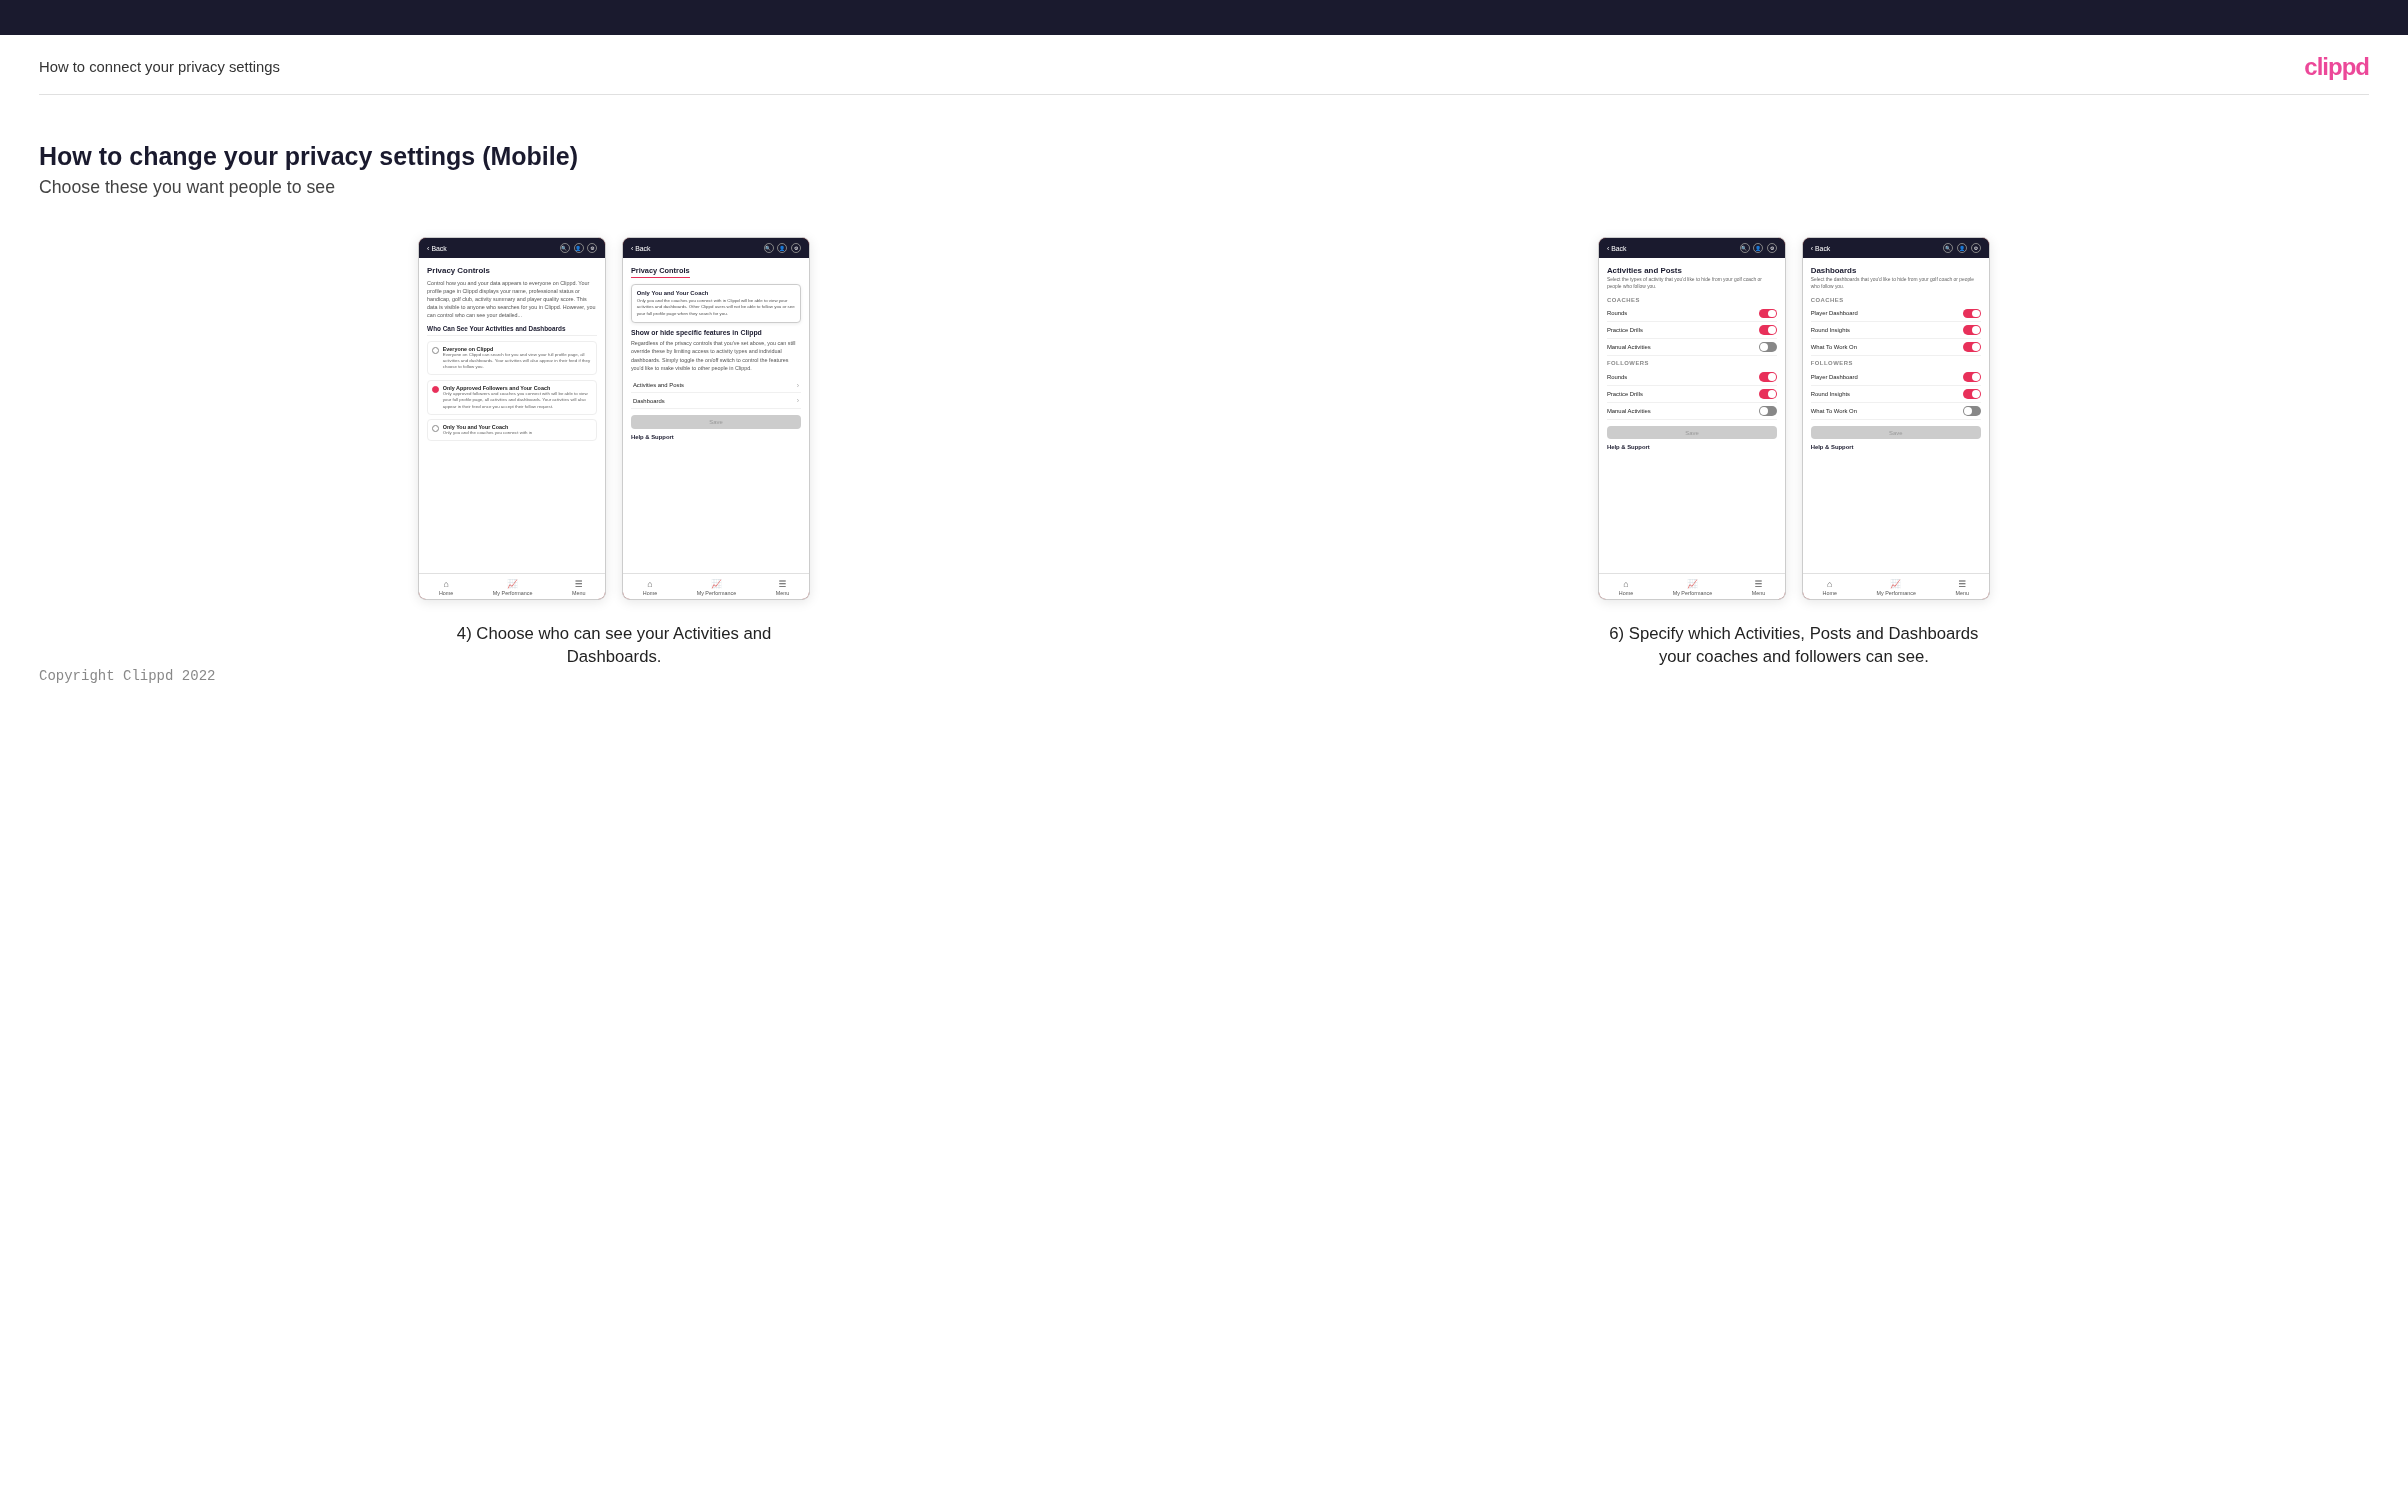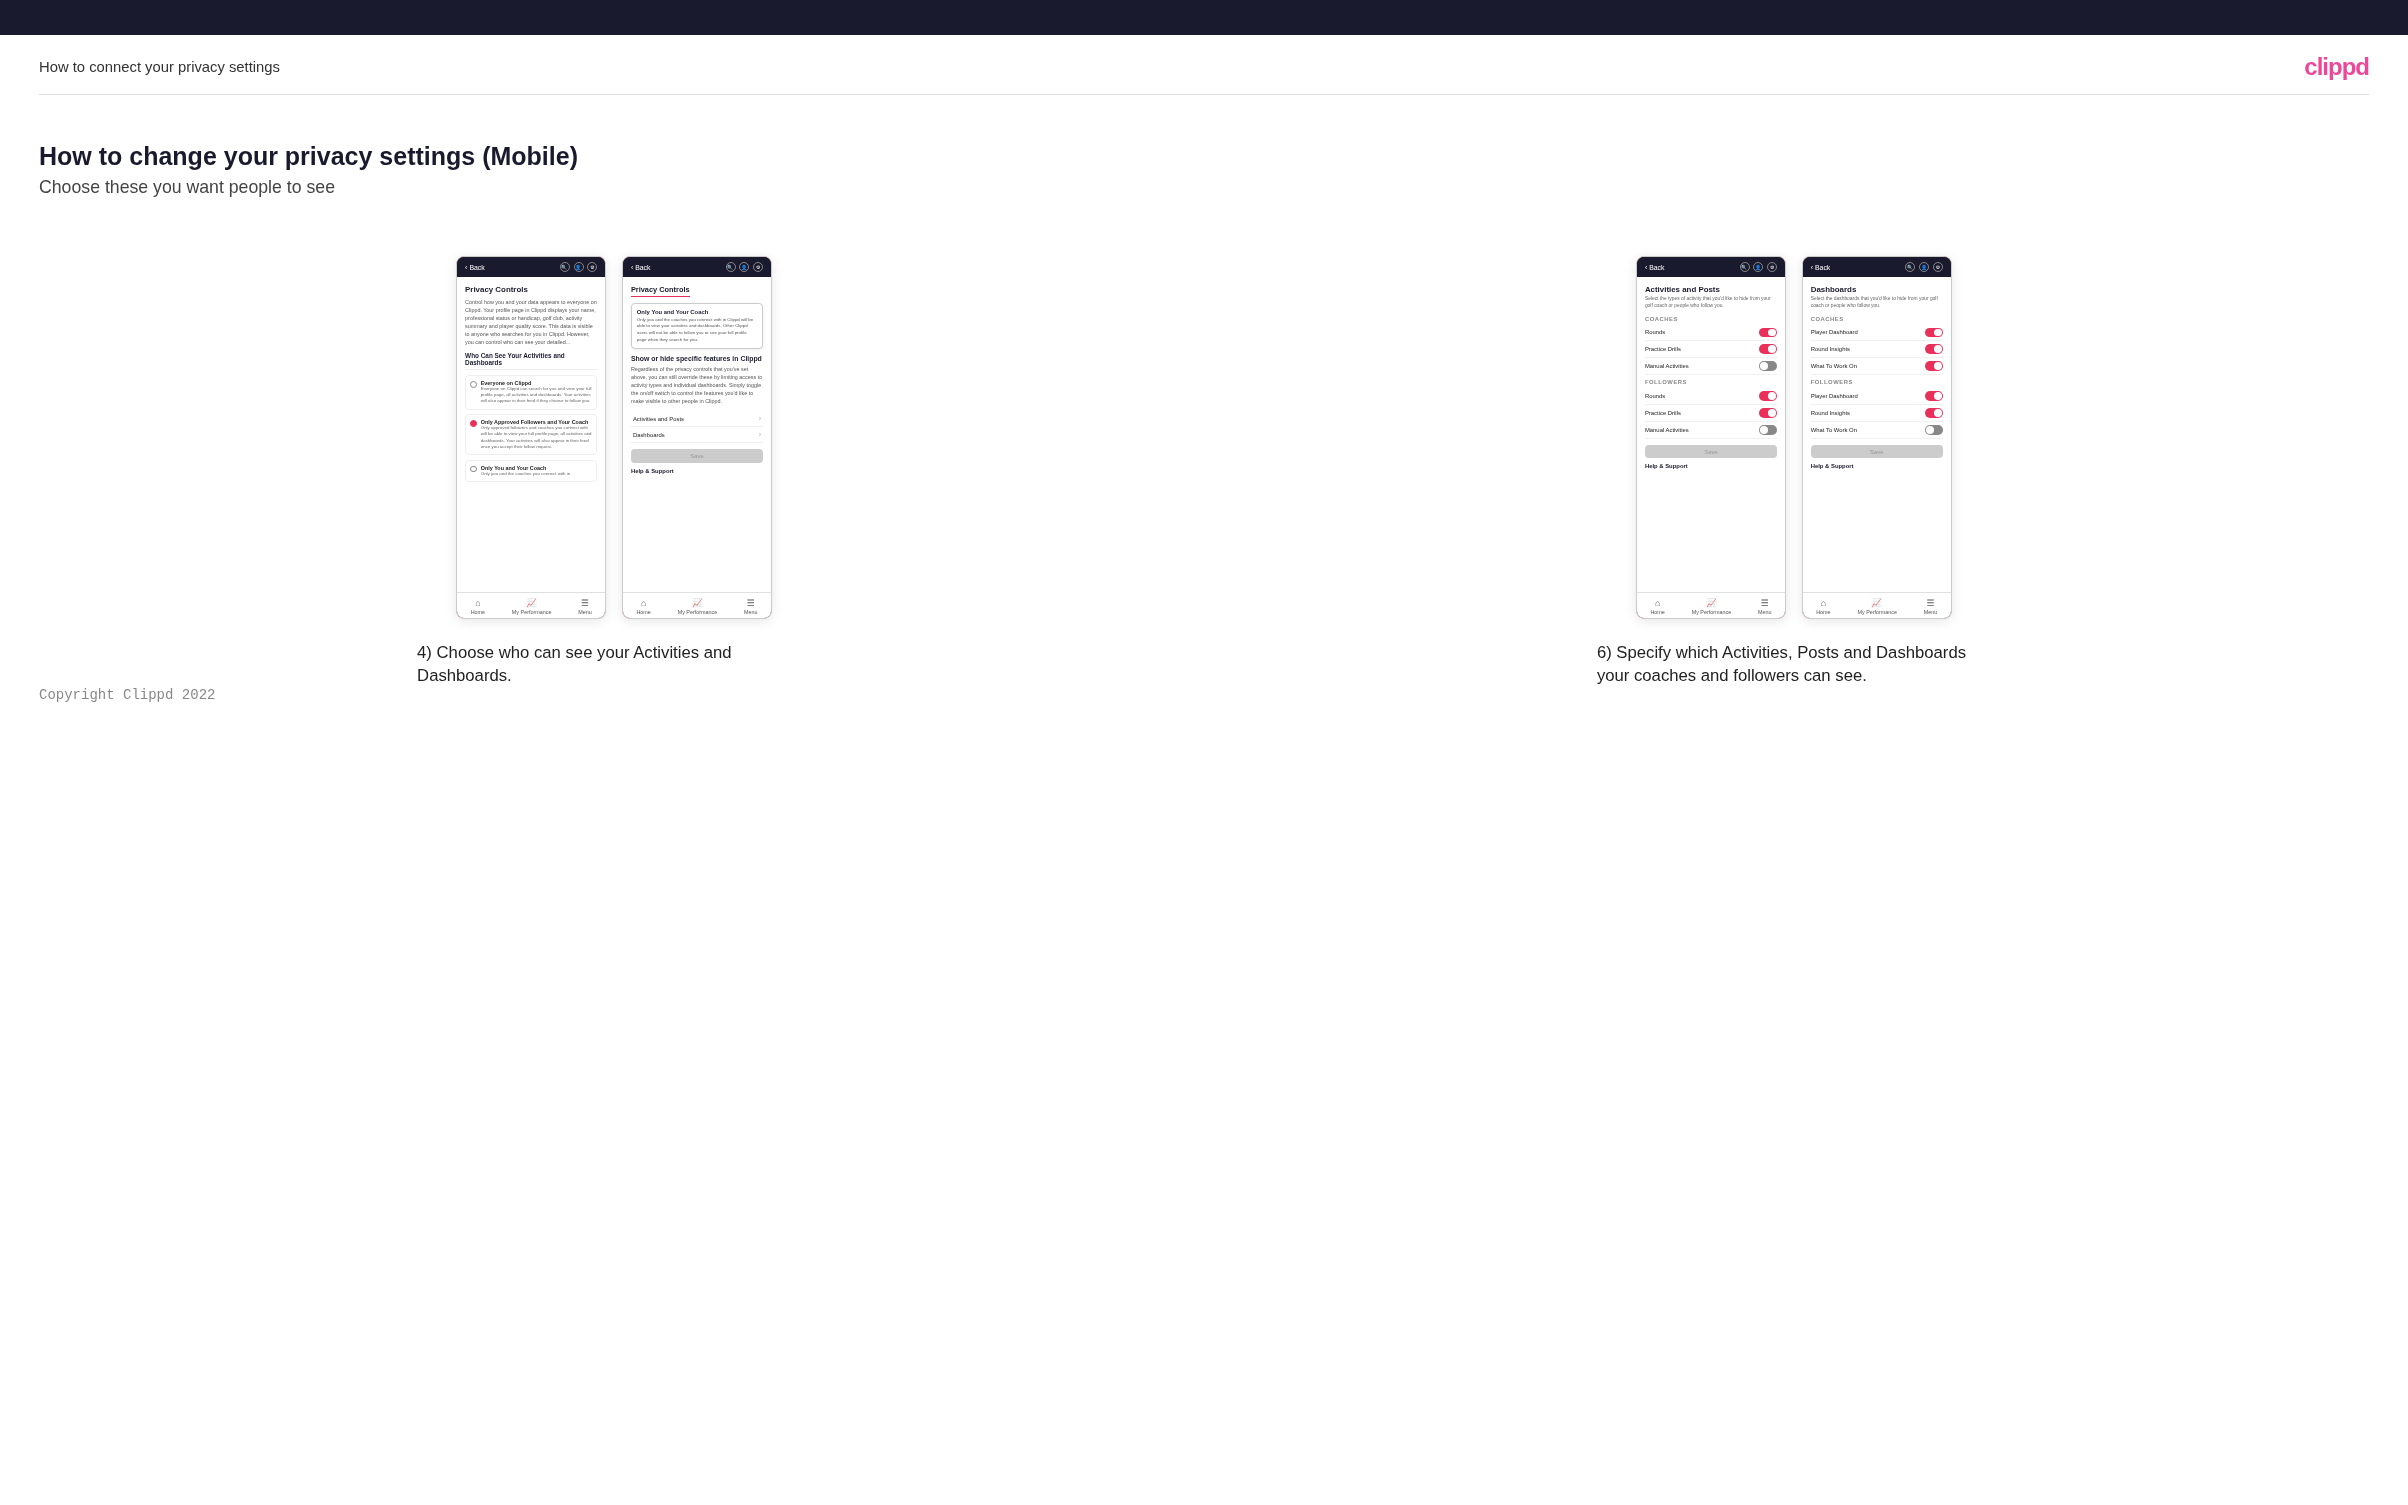--- a/index.html
+++ b/index.html
@@ -73,35 +73,34 @@
       display: flex;
       gap: 15.8px;
       width: 100%;
       justify-content: center;
     }
 
     .caption {
       font-size: 16.7px;
       color: #222;
       margin-top: 21.7px;
-      text-align: left;
+      text-align: center;
       line-height: 1.4;
       max-width: 394px;
     }
 
     
     .phone {
-      width: 150px;
+      width: 188px;
       background: #7f1d1d;
       border: 1.5px solid #ccc;
       border-radius: 7.9px;
       overflow: hidden;
       box-shadow: 0 2px 11.8px rgba(0,0,0,0.10);
       font-size: 6.9px;
-      margin-top: 19px;
     }
 
     .phone-header {
       background: #1a1a2e;
       color: #fff;
       display: flex;
       align-items: center;
       justify-content: space-between;
       padding: 4.9px 7.9px;
       font-size: 6.9px;

